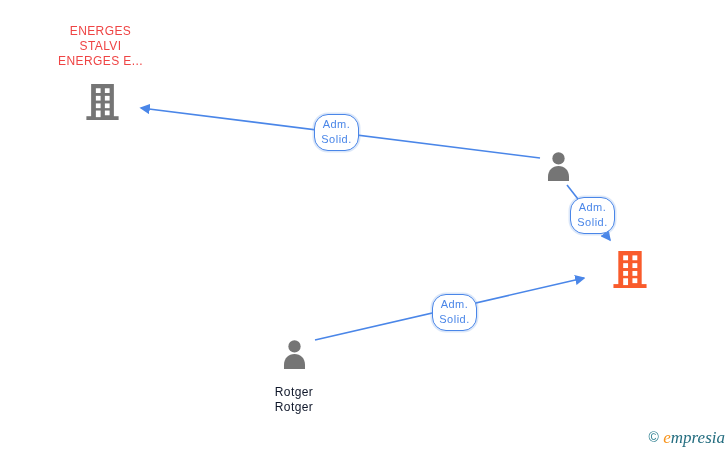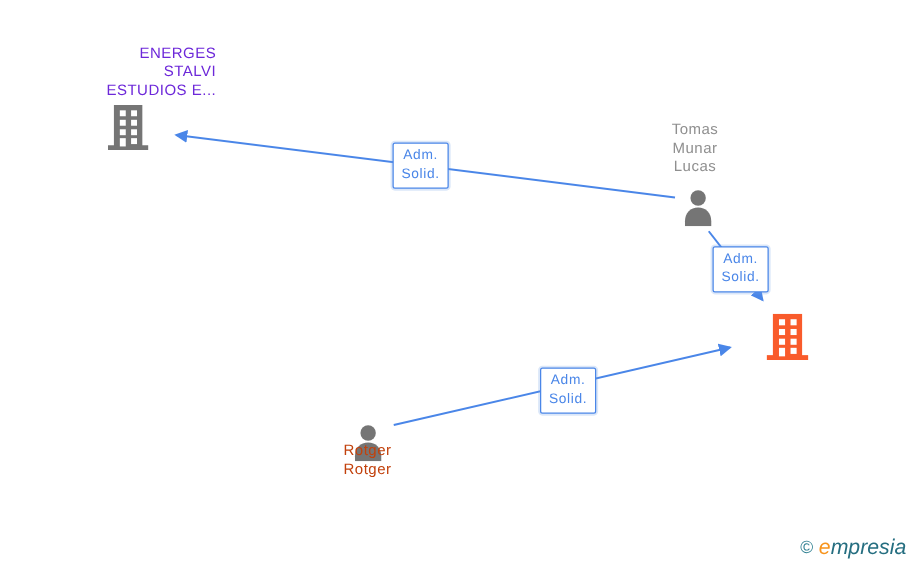--- a/index.html
+++ b/index.html
@@ -34,21 +34,21 @@
     cursor: pointer;
   }
   .node-icon svg { display: block; width: 100%; height: 100%; }
   .edge-label {
     position: absolute;
     box-sizing: border-box;
     width: 45px;
     height: 37px;
     background: #ffffff;
     border: 1.6px solid #4a86e8;
-    border-radius: 2px;
+    border-radius: 14px;
     box-shadow: 0 0 0 1.5px rgba(110, 160, 230, 0.25);
     color: #4a86e8;
     font-size: 11px;
     line-height: 15px;
     letter-spacing: 0.5px;
     text-align: center;
     padding-top: 2px;
   }
   .footer-logo {
     position: absolute;
@@ -56,21 +56,21 @@
     bottom: 2px;
     cursor: pointer;
     white-space: nowrap;
   }
   .footer-logo .copyright {
     font-size: 14px;
     color: #2d7f90;
     vertical-align: 1px;
   }
   .footer-logo .brand {
-    font-family: Liberation Sans, sans-serif;
+    font-family: Liberation Serif, serif;
     font-style: italic;
     font-size: 17px;
     color: #256e80;
   }
   .footer-logo .brand-initial { color: #f7941d; }
 </style>
 </head>
 <body>
 
 <div class="canvas">
@@ -79,45 +79,40 @@
     <defs>
       <marker id="arrow" viewBox="0 0 10 10" refX="8.5" refY="5" markerWidth="6.5" markerHeight="6.5" orient="auto-start-reverse">
         <path d="M0,0 L10,5 L0,10 z" fill="#4a86e8"></path>
       </marker>
     </defs>
     <line x1="540" y1="158" x2="141" y2="108" stroke="#4a86e8" stroke-width="1.6" marker-end="url(#arrow)"></line>
     <line x1="567" y1="185" x2="610" y2="240" stroke="#4a86e8" stroke-width="1.6" marker-end="url(#arrow)"></line>
     <line x1="315" y1="340" x2="584" y2="278" stroke="#4a86e8" stroke-width="1.6" marker-end="url(#arrow)"></line>
   </svg>
 
-  <div class="node-label" style="left: 28px; top: 35px; width: 145px; color: #6d28d9; text-align: right;">
+  <div class="node-label" style="left: 28px; top: 24px; width: 145px; color: #ef4444;">
     <div>ENERGES</div>
     <div>STALVI</div>
-    <div>ESTUDIOS E...</div>
+    <div>ENERGES E...</div>
   </div>
   <div class="node-icon" style="left: 86px; top: 84px; width: 33px; height: 36px; color: rgb(117, 117, 117);">
     <svg viewBox="0 0 34 38" xmlns="http://www.w3.org/2000/svg">
       <rect x="5" y="0" width="24" height="35" fill="currentColor"></rect>
       <rect x="0" y="34" width="34" height="4" fill="currentColor"></rect>
       <rect x="10" y="4.5" width="5" height="5" fill="#ffffff"></rect>
       <rect x="19.5" y="4.5" width="5" height="5" fill="#ffffff"></rect>
       <rect x="10" y="12.5" width="5" height="5" fill="#ffffff"></rect>
       <rect x="19.5" y="12.5" width="5" height="5" fill="#ffffff"></rect>
       <rect x="10" y="20.5" width="5" height="5" fill="#ffffff"></rect>
       <rect x="19.5" y="20.5" width="5" height="5" fill="#ffffff"></rect>
       <rect x="10" y="28" width="5" height="7" fill="#ffffff"></rect>
       <rect x="19.5" y="28" width="5" height="5" fill="#ffffff"></rect>
     </svg>
   </div>
 
-  <div class="node-label" style="left: 506px; top: 96px; width: 100px; color: rgb(143, 143, 143);">
-    <div>Tomas</div>
-    <div>Munar</div>
-    <div>Lucas</div>
-  </div>
   <div class="node-icon" style="left: 545px; top: 152px; width: 27px; height: 29px; color: rgb(117, 117, 117);">
     <svg viewBox="0 0 28 30" xmlns="http://www.w3.org/2000/svg">
       <circle cx="14" cy="6.6" r="6.4" fill="currentColor"></circle>
       <path d="M14 14.4 C7.7 14.4 3.1 18.8 3.1 25.8 L3.1 30 L24.9 30 L24.9 25.8 C24.9 18.8 20.3 14.4 14 14.4 Z" fill="currentColor"></path>
     </svg>
   </div>
 
   <div class="node-icon" style="left: 613px; top: 251px; width: 34px; height: 37px; color: rgb(249, 91, 43);">
     <svg viewBox="0 0 34 38" xmlns="http://www.w3.org/2000/svg">
       <rect x="5" y="0" width="24" height="35" fill="currentColor"></rect>
@@ -132,21 +127,21 @@
       <rect x="19.5" y="28" width="5" height="5" fill="#ffffff"></rect>
     </svg>
   </div>
 
   <div class="node-icon" style="left: 281px; top: 340px; width: 27px; height: 29px; color: rgb(117, 117, 117);">
     <svg viewBox="0 0 28 30" xmlns="http://www.w3.org/2000/svg">
       <circle cx="14" cy="6.6" r="6.4" fill="currentColor"></circle>
       <path d="M14 14.4 C7.7 14.4 3.1 18.8 3.1 25.8 L3.1 30 L24.9 30 L24.9 25.8 C24.9 18.8 20.3 14.4 14 14.4 Z" fill="currentColor"></path>
     </svg>
   </div>
-  <div class="node-label" style="left: 244px; top: 353px; width: 100px; color: #c2410c;">
+  <div class="node-label" style="left: 244px; top: 385px; width: 100px; color: #0f172a;">
     <div>Rotger</div>
     <div>Rotger</div>
   </div>
 
   <div class="edge-label" style="left:314px; top:114px;">
     <div>Adm.</div>
     <div>Solid.</div>
   </div>
   <div class="edge-label" style="left:570px; top:197px;">
     <div>Adm.</div>

